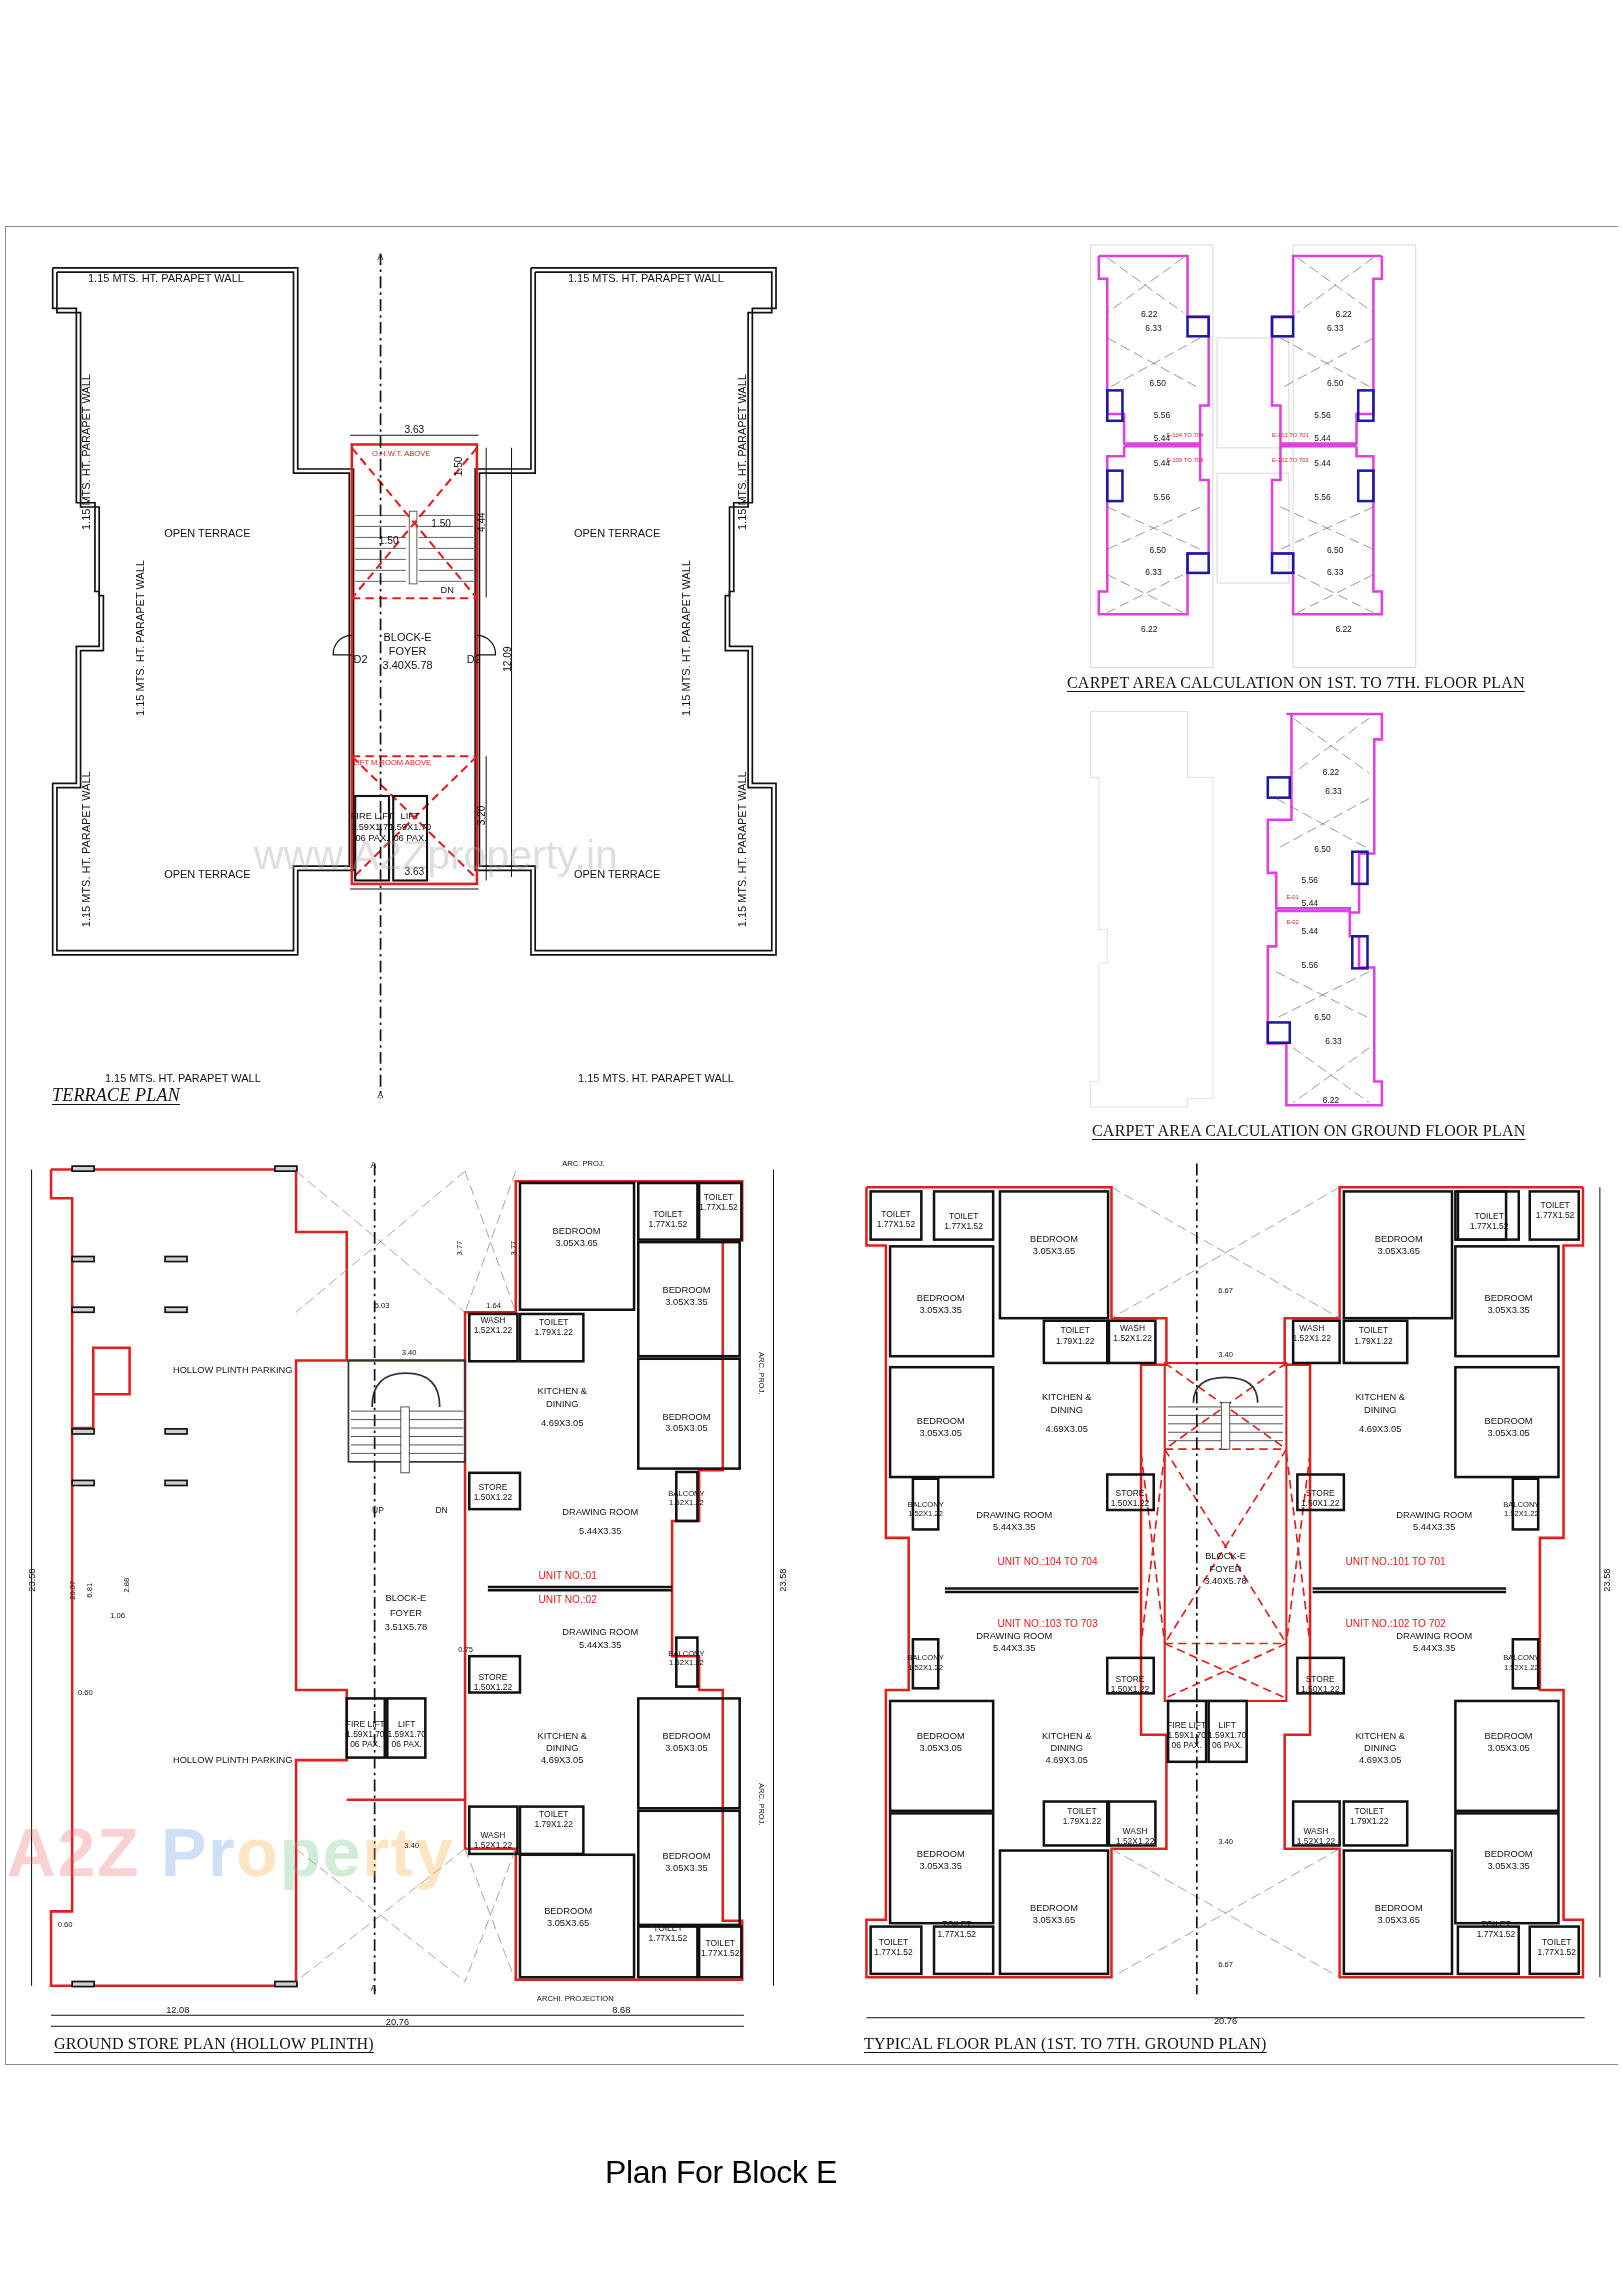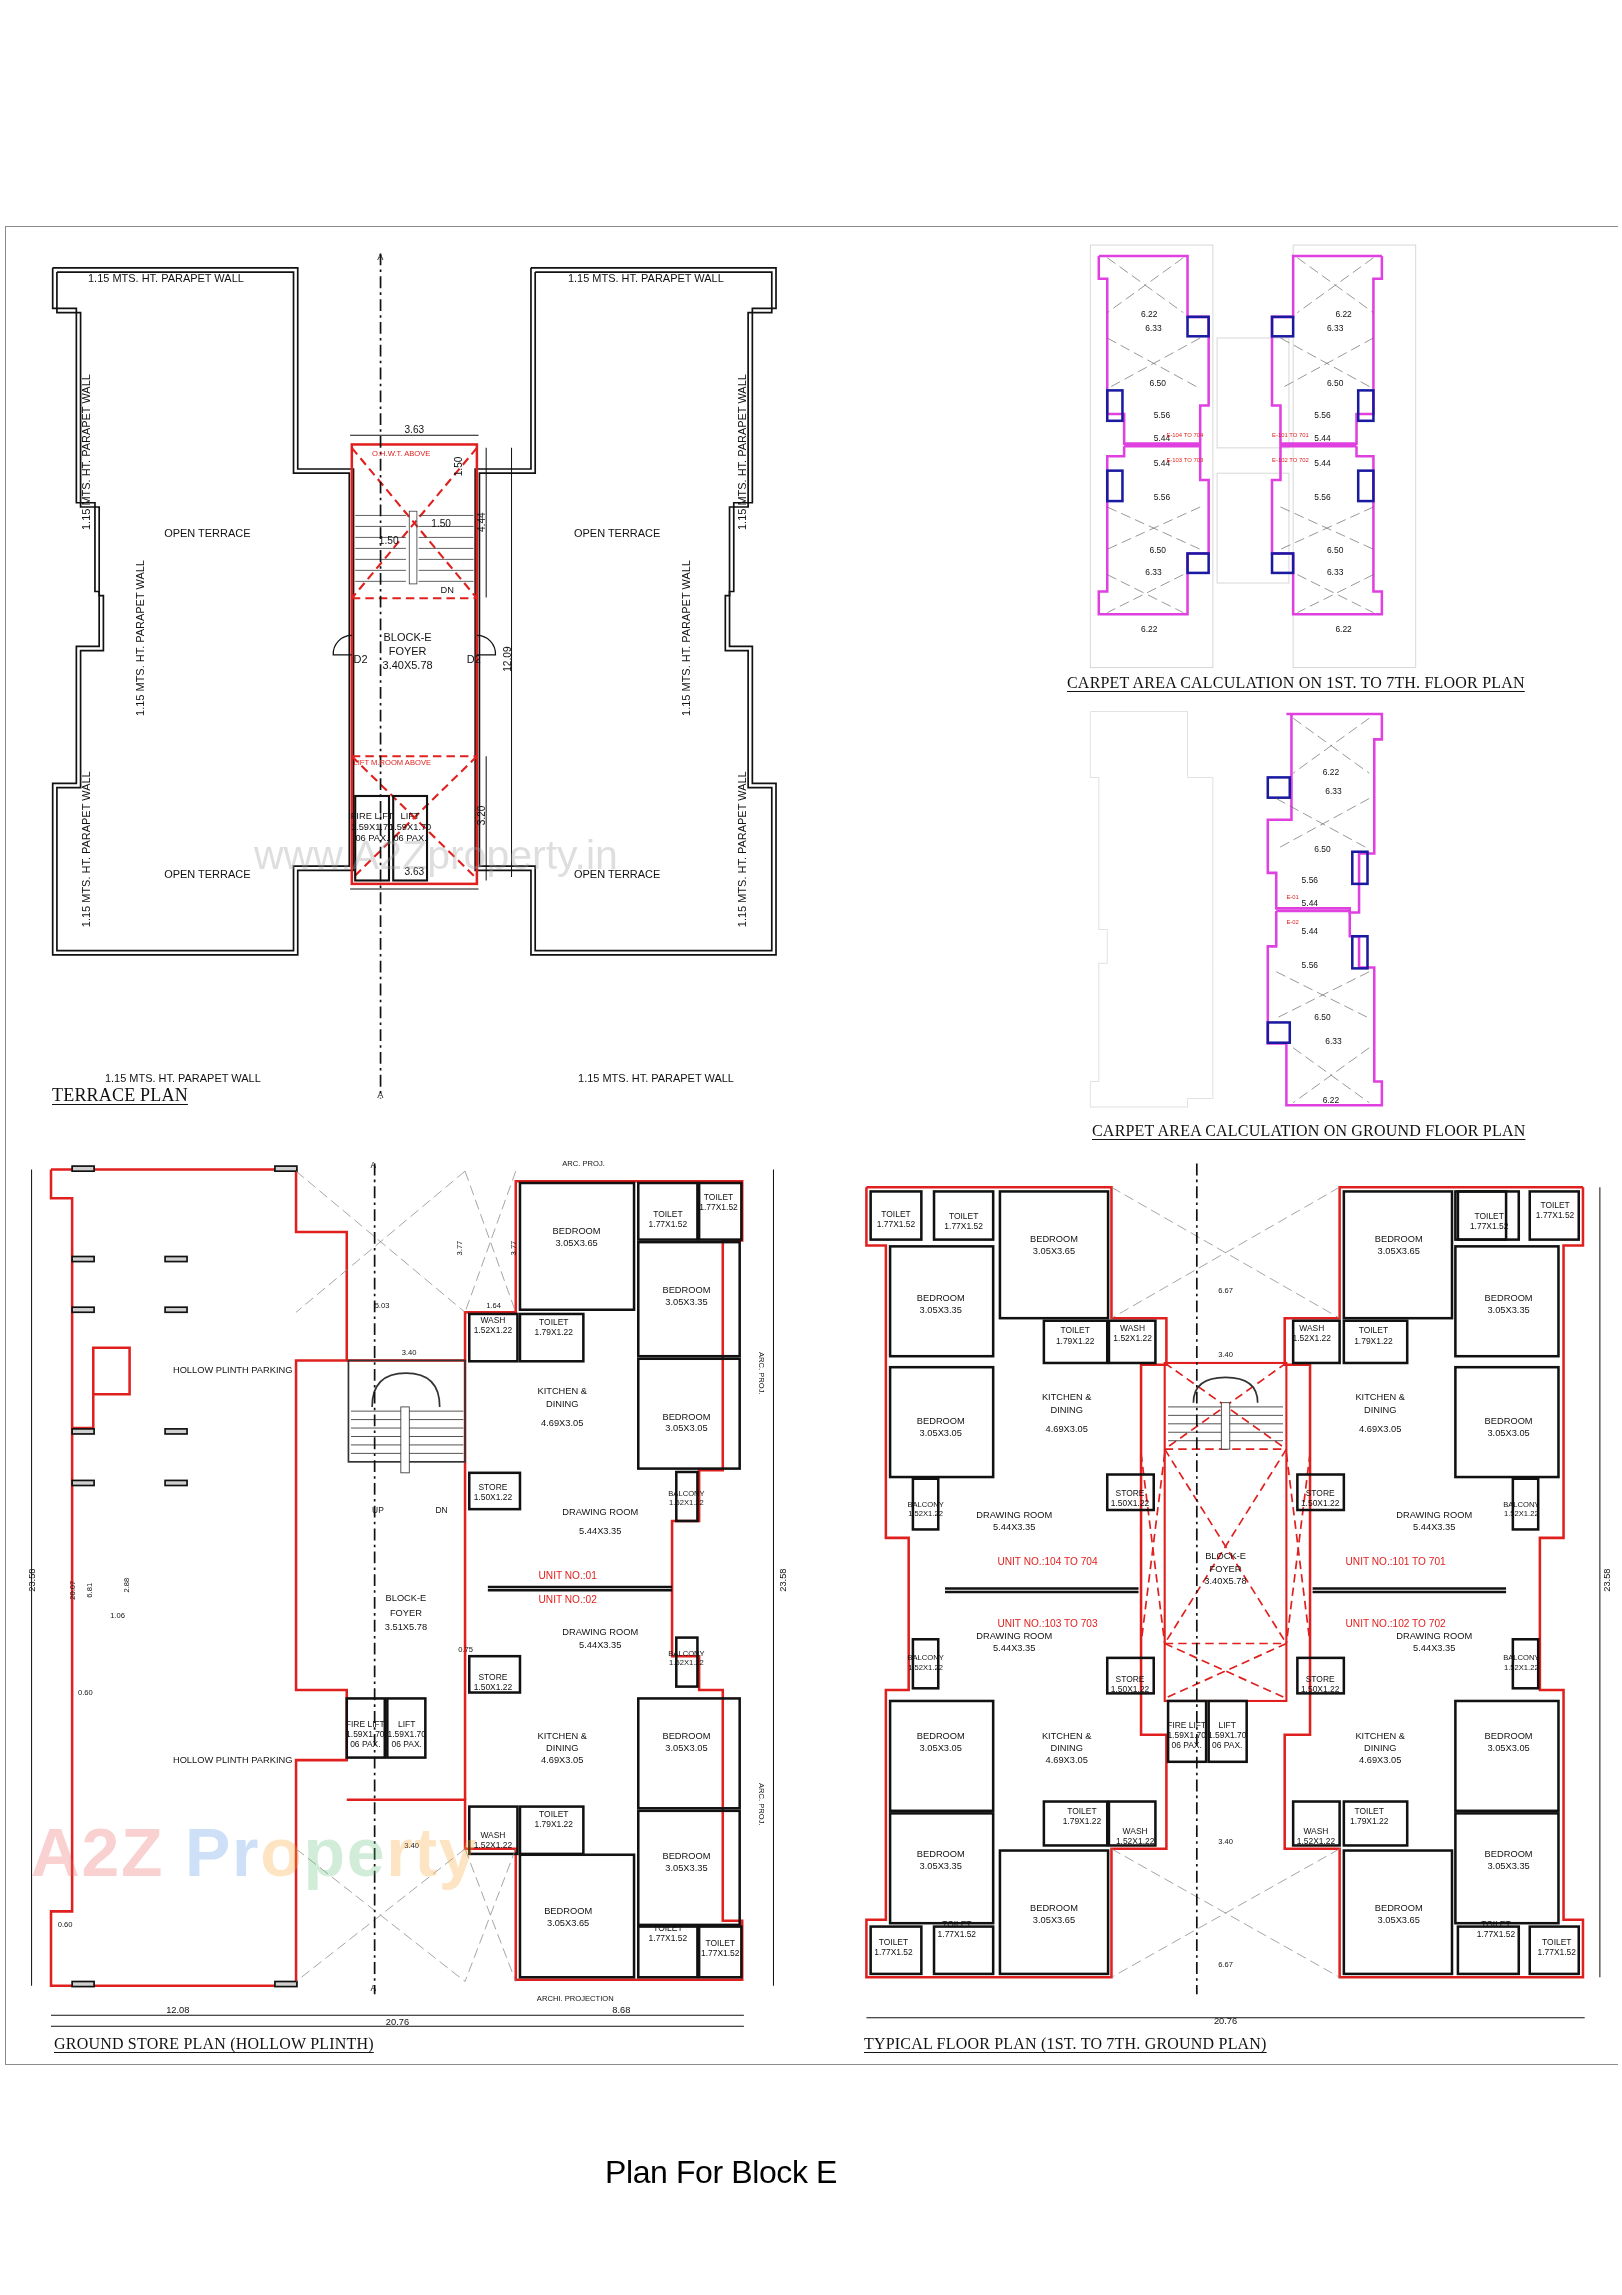--- a/index.html
+++ b/index.html
@@ -6,21 +6,21 @@
   body{width:1623px;height:2295px;position:relative;font-family:"Liberation Sans",sans-serif;color:#111;overflow:hidden;}
   .frame{position:absolute;left:5px;top:226px;width:1613px;height:1839px;border:1.7px solid #8c8c8c;border-right:none;box-sizing:border-box;}
   svg{position:absolute;left:0;top:0;}
   .t{font-family:"Liberation Sans",sans-serif;fill:#111;}
   .cad{font-family:"Liberation Sans Narrow","Liberation Sans",sans-serif;}
   .title-lbl{position:absolute;font-family:"Liberation Serif",serif;font-size:18px;text-decoration:underline;text-underline-offset:3.4px;color:#111;white-space:nowrap;letter-spacing:0.2px;text-align:right;}
   .caption{position:absolute;left:581px;top:2154px;font-family:"Liberation Sans",sans-serif;font-size:32px;color:#000;letter-spacing:-0.4px;margin-left:24px;}
   .wm{position:absolute;font-family:"Liberation Sans",sans-serif;font-weight:bold;white-space:nowrap;pointer-events:none;}
   .wm1{left:254px;top:832px;font-size:41px;color:rgba(160,160,160,0.35);font-weight:normal;}
   .wm2{left:6.8px;top:1813px;font-size:68px;letter-spacing:1.7px;}
-  .wm2 .a{color:rgba(235,90,90,0.28);margin-left:24px;} .wm2 .p{color:rgba(80,140,230,0.28);} .wm2 .o{color:rgba(250,170,60,0.3);} .wm2 .e{color:rgba(90,190,120,0.28);}
+  .wm2 .a{color:rgba(235,90,90,0.28);} .wm2 .p{color:rgba(80,140,230,0.28);} .wm2 .o{color:rgba(250,170,60,0.3);} .wm2 .e{color:rgba(90,190,120,0.28);}
 </style>
 </head>
 <body>
 
 <div class="frame"></div>
 
 <svg width="1623" height="2295" viewBox="0 0 1920 2716">
   <defs>
     <pattern id="col" width="4" height="4" patternUnits="userSpaceOnUse">
         <rect width="4" height="4" fill="#d0d0d0"></rect>
@@ -612,21 +612,21 @@
     <text x="1450" y="2182" text-anchor="middle" font-size="9">3.40</text>
   </g>
   <g class="t cad" font-size="12">
     <text x="1180" y="1852" fill="#e0201e">UNIT NO.:104 TO 704</text>
     <text x="1592" y="1852" fill="#e0201e">UNIT NO.:101 TO 701</text>
     <text x="1180" y="1925" fill="#e0201e">UNIT NO.:103 TO 703</text>
     <text x="1592" y="1925" fill="#e0201e">UNIT NO.:102 TO 702</text>
   </g>
 </svg>
 
-<div class="title-lbl" style="left:52px;top:1085px;">TERRACE PLAN</div>
+<div class="title-lbl" style="left:52px;top:1085px;font-style:italic;">TERRACE PLAN</div>
 <div class="title-lbl" style="left:1067px;top:674px;font-size:16px;">CARPET AREA CALCULATION ON 1ST. TO 7TH. FLOOR PLAN</div>
 <div class="title-lbl" style="left:1092px;top:1122px;font-size:16px;">CARPET AREA CALCULATION ON GROUND FLOOR PLAN</div>
 <div class="title-lbl" style="left:54px;top:2035px;font-size:16px;">GROUND STORE PLAN (HOLLOW PLINTH)</div>
 <div class="title-lbl" style="left:864px;top:2035px;font-size:16px;">TYPICAL FLOOR PLAN (1ST. TO 7TH. GROUND PLAN)</div>
 
 <div class="wm wm1">www.A2Zproperty.in</div>
 <div class="wm wm2"><span class="a">A2Z</span> <span class="p">P</span><span class="p">r</span><span class="o">o</span><span class="e">pe</span><span class="o">rty</span></div>
 
 <div class="caption">Plan For Block E</div>
 

